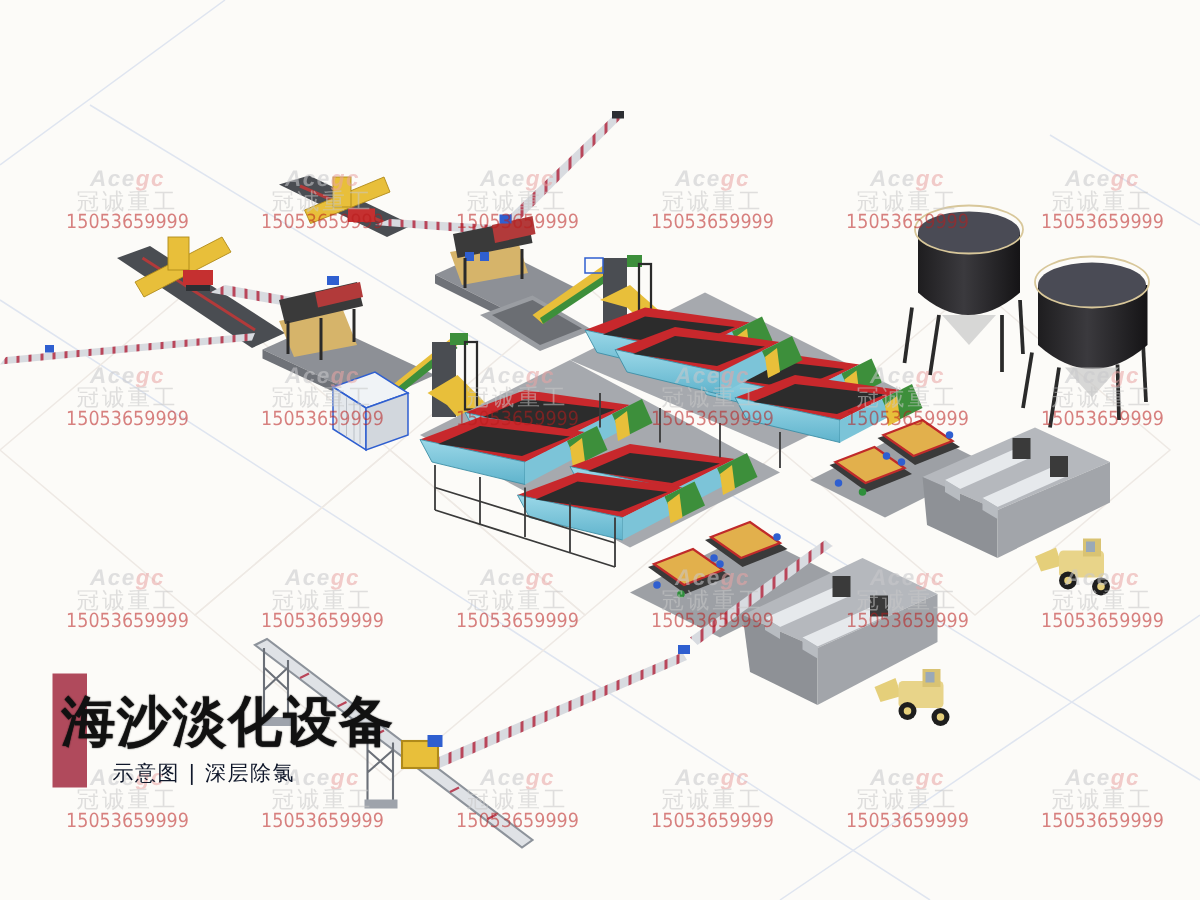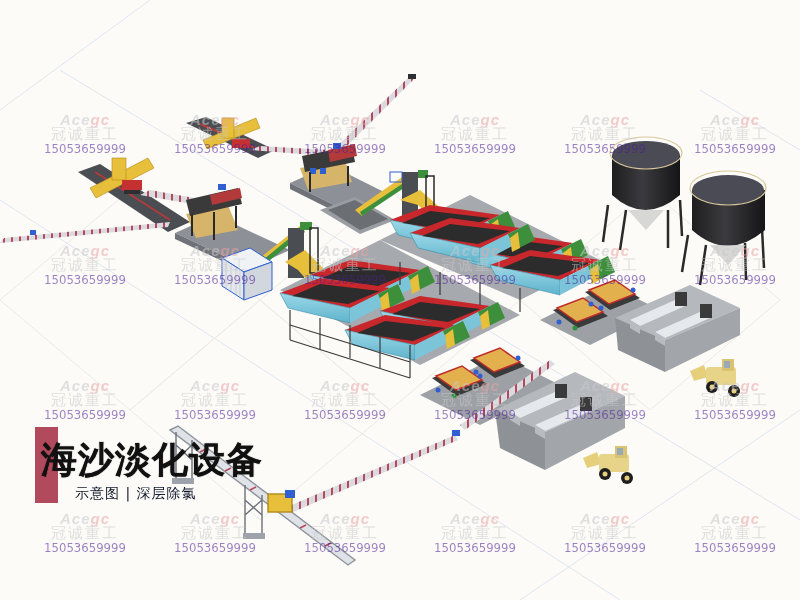--- a/index.html
+++ b/index.html
@@ -3,22 +3,22 @@
 <meta charset="utf-8">
 <style>
   html,body{margin:0;padding:0;background:#fcfbf8;}
   #stage{position:relative;width:800px;height:600px;overflow:hidden;background:#fcfbf8;font-family:"DejaVu Sans",sans-serif;}
   #scene{position:absolute;left:0;top:0;width:800px;height:600px;}
   .wm{position:absolute;width:110px;text-align:center;opacity:.55;pointer-events:none;}
   .wm .brand{font-family:"Liberation Sans",sans-serif;font-style:italic;font-weight:bold;font-size:15px;letter-spacing:1px;line-height:16px;}
   .wm .brand .a{color:#c9c9cc;}
   .wm .brand .b{color:#e9a4a4;}
   .wm .cn{font-size:15px;color:#c8c8c8;line-height:13px;letter-spacing:2px;}
-  .wm .tel{font-family:"DejaVu Sans Condensed","DejaVu Sans",sans-serif;font-size:13px;color:#4c1d95;line-height:15px;letter-spacing:0px;}
-  #title-block{position:absolute;left:35px;top:427px;width:300px;height:80px;text-align:right;}
+  .wm .tel{font-family:"DejaVu Sans Condensed","DejaVu Sans",sans-serif;font-size:13px;color:#b91c1c;line-height:15px;letter-spacing:0px;}
+  #title-block{position:absolute;left:35px;top:449px;width:300px;height:80px;text-align:right;}
   #title-bar{position:absolute;left:0;top:0;width:23px;height:76px;background:#b04a5c;}
   #title-text{position:absolute;left:6px;top:10px;font-family:"DejaVu Serif",serif;font-weight:bold;font-size:36px;color:#111;letter-spacing:1px;white-space:nowrap;line-height:44px;text-shadow:0 0 1px #000;}
   #subtitle{position:absolute;left:40px;top:58px;font-size:14px;color:#0f172a;white-space:nowrap;letter-spacing:1px;}
 </style>
 </head>
 <body>
 
 <div id="stage">
 
   <svg id="scene" viewBox="0 0 800 600">

